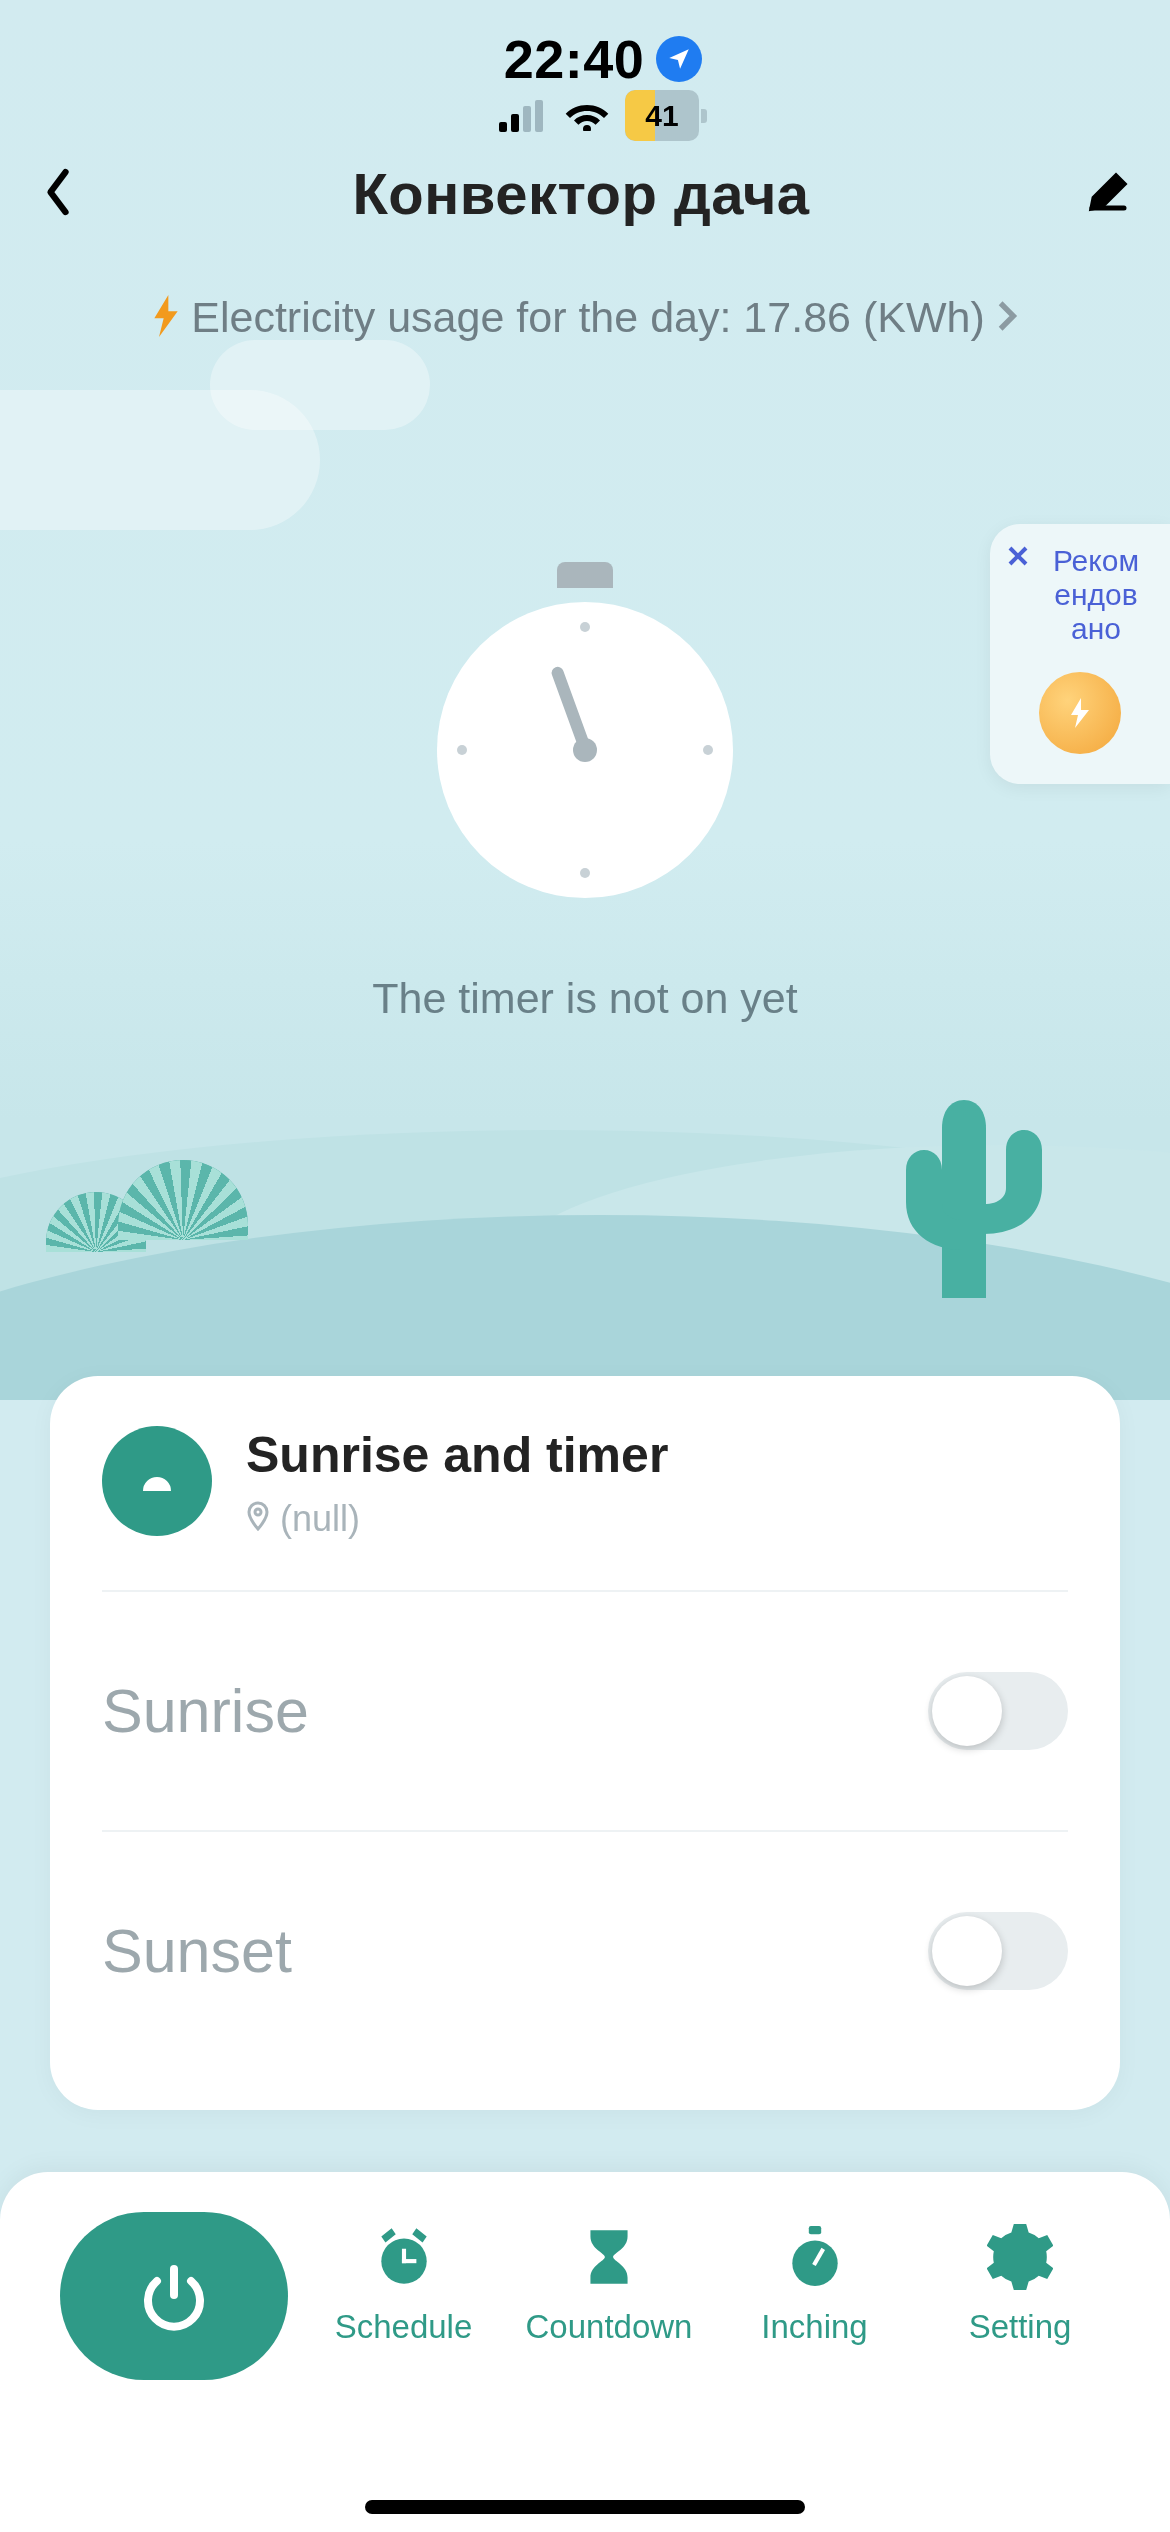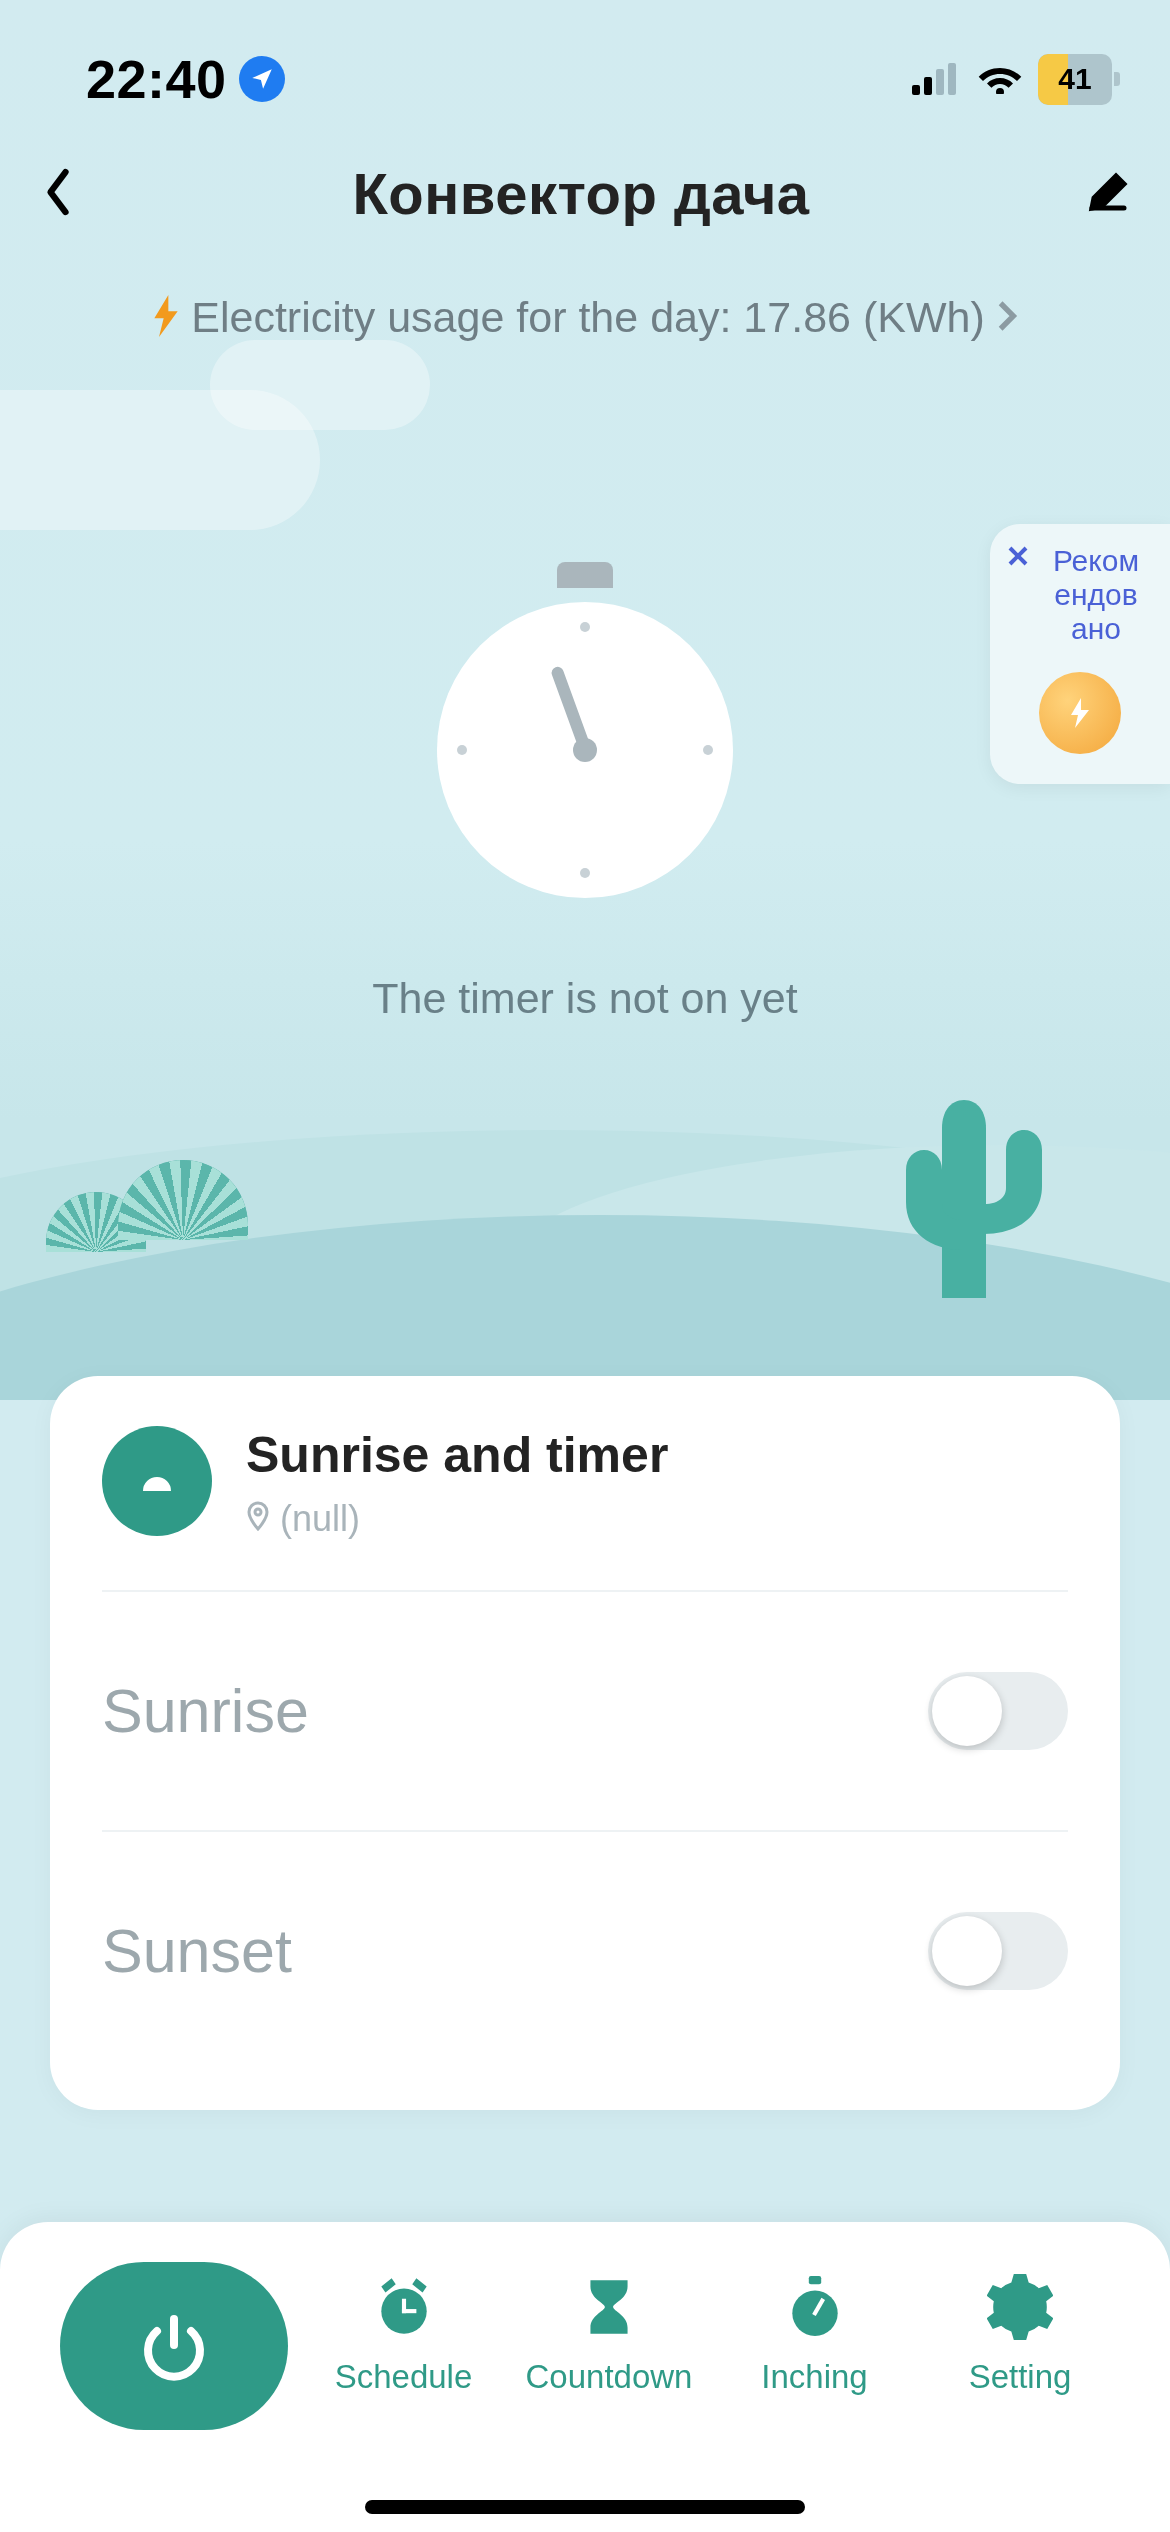--- a/index.html
+++ b/index.html
@@ -1,20 +1,20 @@
 <!DOCTYPE html>
 <html><head>
 <meta charset="utf-8">
 <style>
   * { box-sizing: border-box; margin: 0; padding: 0; }
   html, body { width: 1170px; height: 2532px; font-family: -apple-system, "Helvetica Neue", Arial, sans-serif; }
   body { background: #d2ebf0; overflow: hidden; position: relative; }
 
   
-  .status-bar { display: flex; align-items: center; justify-content: space-between; padding: 28px 50px 0 86px; height: 130px; }
+  .status-bar { display: flex; align-items: center; justify-content: space-between; padding: 28px 50px 0 86px; height: 130px; flex-direction: column; }
   .status-left { display: flex; align-items: center; gap: 12px; }
   .status-time { font-size: 54px; font-weight: 700; letter-spacing: 0.5px; color:#000; }
   .loc-arrow { width: 46px; height: 46px; border-radius: 50%; background:#1f7cf1; display:flex; align-items:center; justify-content:center; }
   .loc-arrow svg { width: 26px; height: 26px; fill:#fff; }
   .status-right { display: flex; align-items: center; gap: 16px; }
   .cellular { width: 50px; height: 32px; position: relative; }
   .cellular span { position:absolute; bottom:0; width:8px; background:#000; border-radius:2px; }
   .cellular span:nth-child(1){ left:0; height:10px; }
   .cellular span:nth-child(2){ left:12px; height:18px; }
   .cellular span:nth-child(3){ left:24px; height:26px; background:#9fb7c0; }
@@ -86,21 +86,21 @@
   .pin svg { width:24px; height:30px; stroke:#a9b4ba; stroke-width:3; fill:none; }
   .card hr { border:none; border-top:2px solid #eef2f4; margin: 50px 0 0 0; }
   .row { display:flex; align-items:center; justify-content:space-between; padding: 80px 0; }
   .row + .row { border-top:2px solid #eef2f4; }
   .row-first-hr { border:none; border-top:2px solid #eef2f4; margin-top:46px; }
   .row-label { font-size: 61px; color:#9da8ad; }
   .toggle { width:140px; height:78px; background:#e8edef; border-radius:50px; position:relative; }
   .toggle .knob { position:absolute; width:70px; height:70px; background:#fff; border-radius:50%; top:4px; left:4px; box-shadow: 0 3px 8px rgba(0,0,0,0.2); }
 
   
-  .bottom-panel { position:absolute; left:0; right:0; bottom:0; height:310px; background:#fff; border-radius:48px 48px 0 0; box-shadow: 0 -4px 24px rgba(0,0,0,0.05); padding: 40px 60px 0 60px; display:flex; align-items:flex-start; justify-content:space-between; }
+  .bottom-panel { position:absolute; left:0; right:0; bottom:0; height:360px; background:#fff; border-radius:48px 48px 0 0; box-shadow: 0 -4px 24px rgba(0,0,0,0.05); padding: 40px 60px 0 60px; display:flex; align-items:flex-start; justify-content:space-between; }
   .power-btn { width:228px; height:168px; border-radius:90px; background:#2f9a87; display:flex; align-items:center; justify-content:center; }
   .power-btn svg { width:70px; height:70px; stroke:#fff; stroke-width:8; fill:none; stroke-linecap:round; }
   .bb-item { display:flex; flex-direction:column; align-items:center; gap:18px; width:180px; padding-top:12px; }
   .bb-item svg { width:66px; height:66px; fill:#2f9a87; }
   .bb-item .lbl { font-size: 33px; color:#2f9a87; font-weight:500; }
   .home-ind { position:absolute; bottom:18px; left:50%; transform:translateX(-50%); width:440px; height:14px; background:#000; border-radius:10px; }
 </style>
 </head>
 <body>
 

